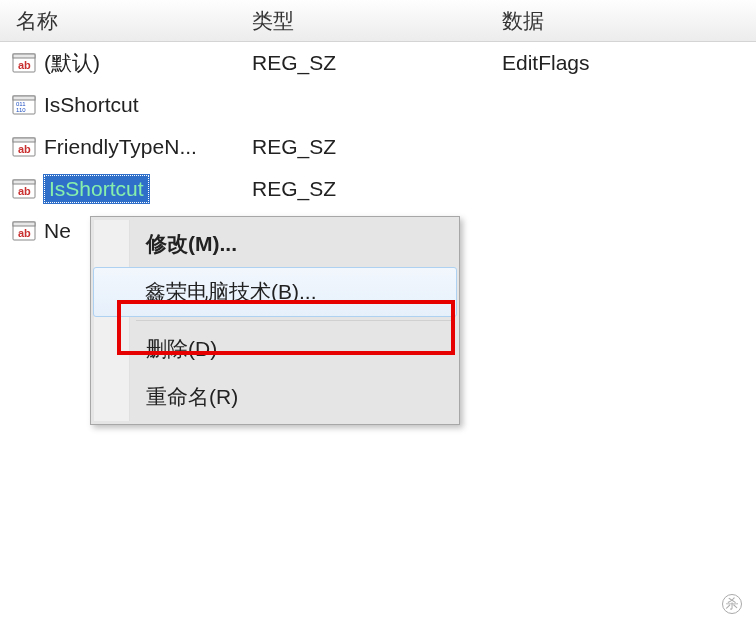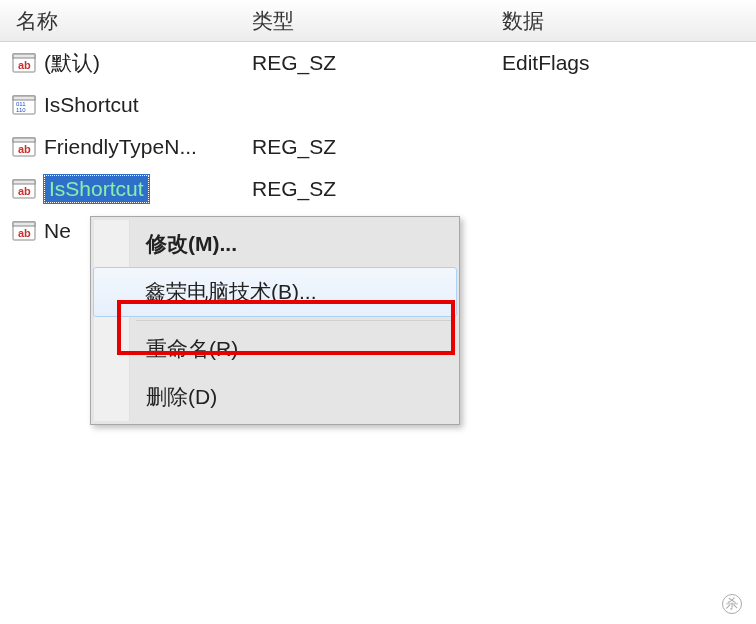--- a/index.html
+++ b/index.html
@@ -230,21 +230,21 @@
     <div class="data-cell col-data"></div>
   </div>
 
 </div>
 
 <div class="context-menu">
   <div class="menu-gutter"></div>
   <div class="menu-item bold">修改(M)...</div>
   <div class="menu-item hovered">鑫荣电脑技术(B)...</div>
   <div class="menu-separator"></div>
+  <div class="menu-item">删除(D)</div>
   <div class="menu-item">重命名(R)</div>
-  <div class="menu-item">删除(D)</div>
 </div>
 
 <div class="highlight-box" style="left:117px; top:300px; width:338px; height:55px;"></div>
 
 <div class="watermark">
   <span class="watermark-icon">杀</span>
 </div>
 
 </body></html>

